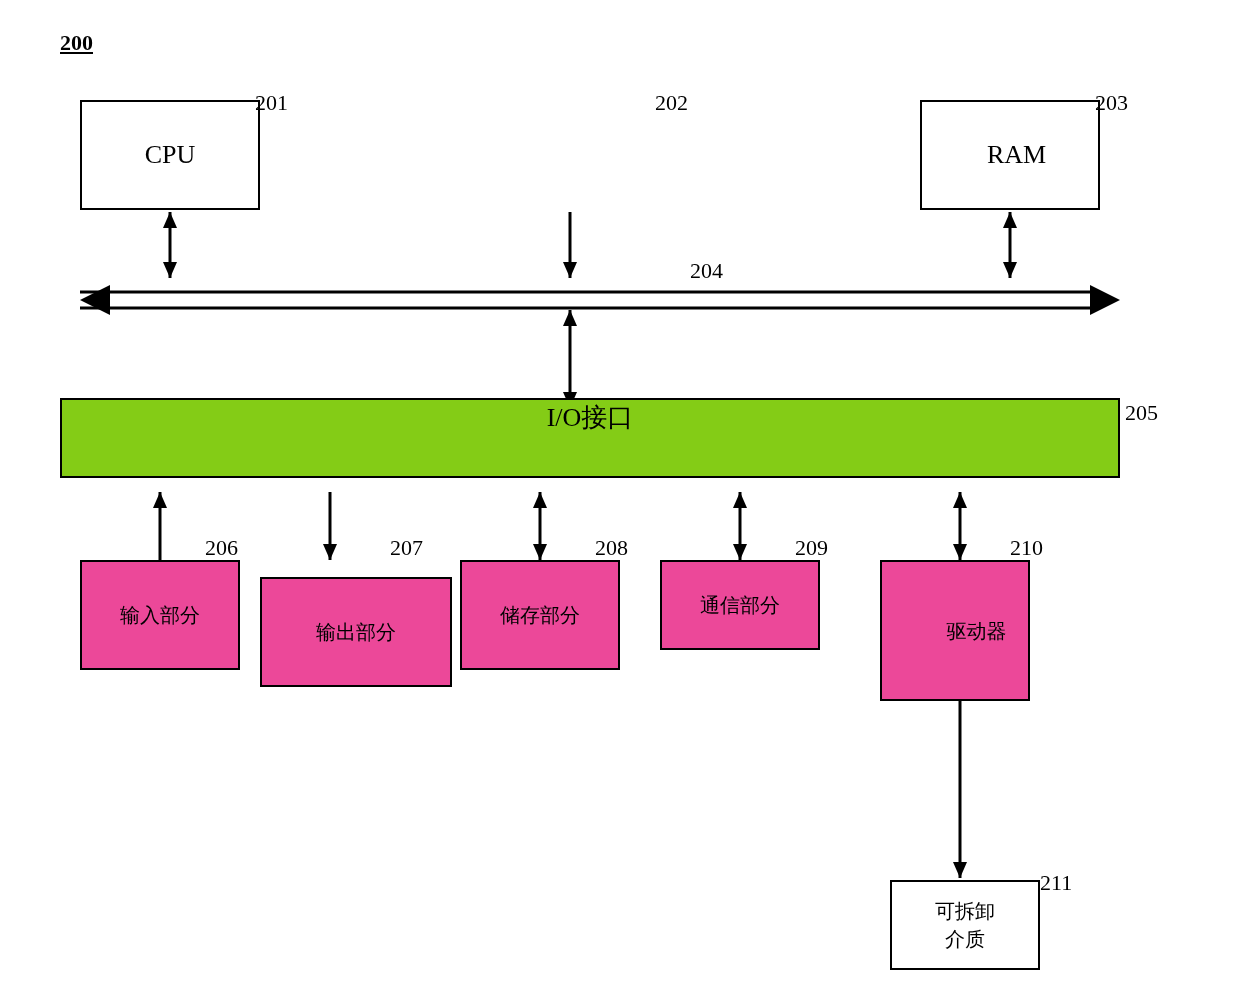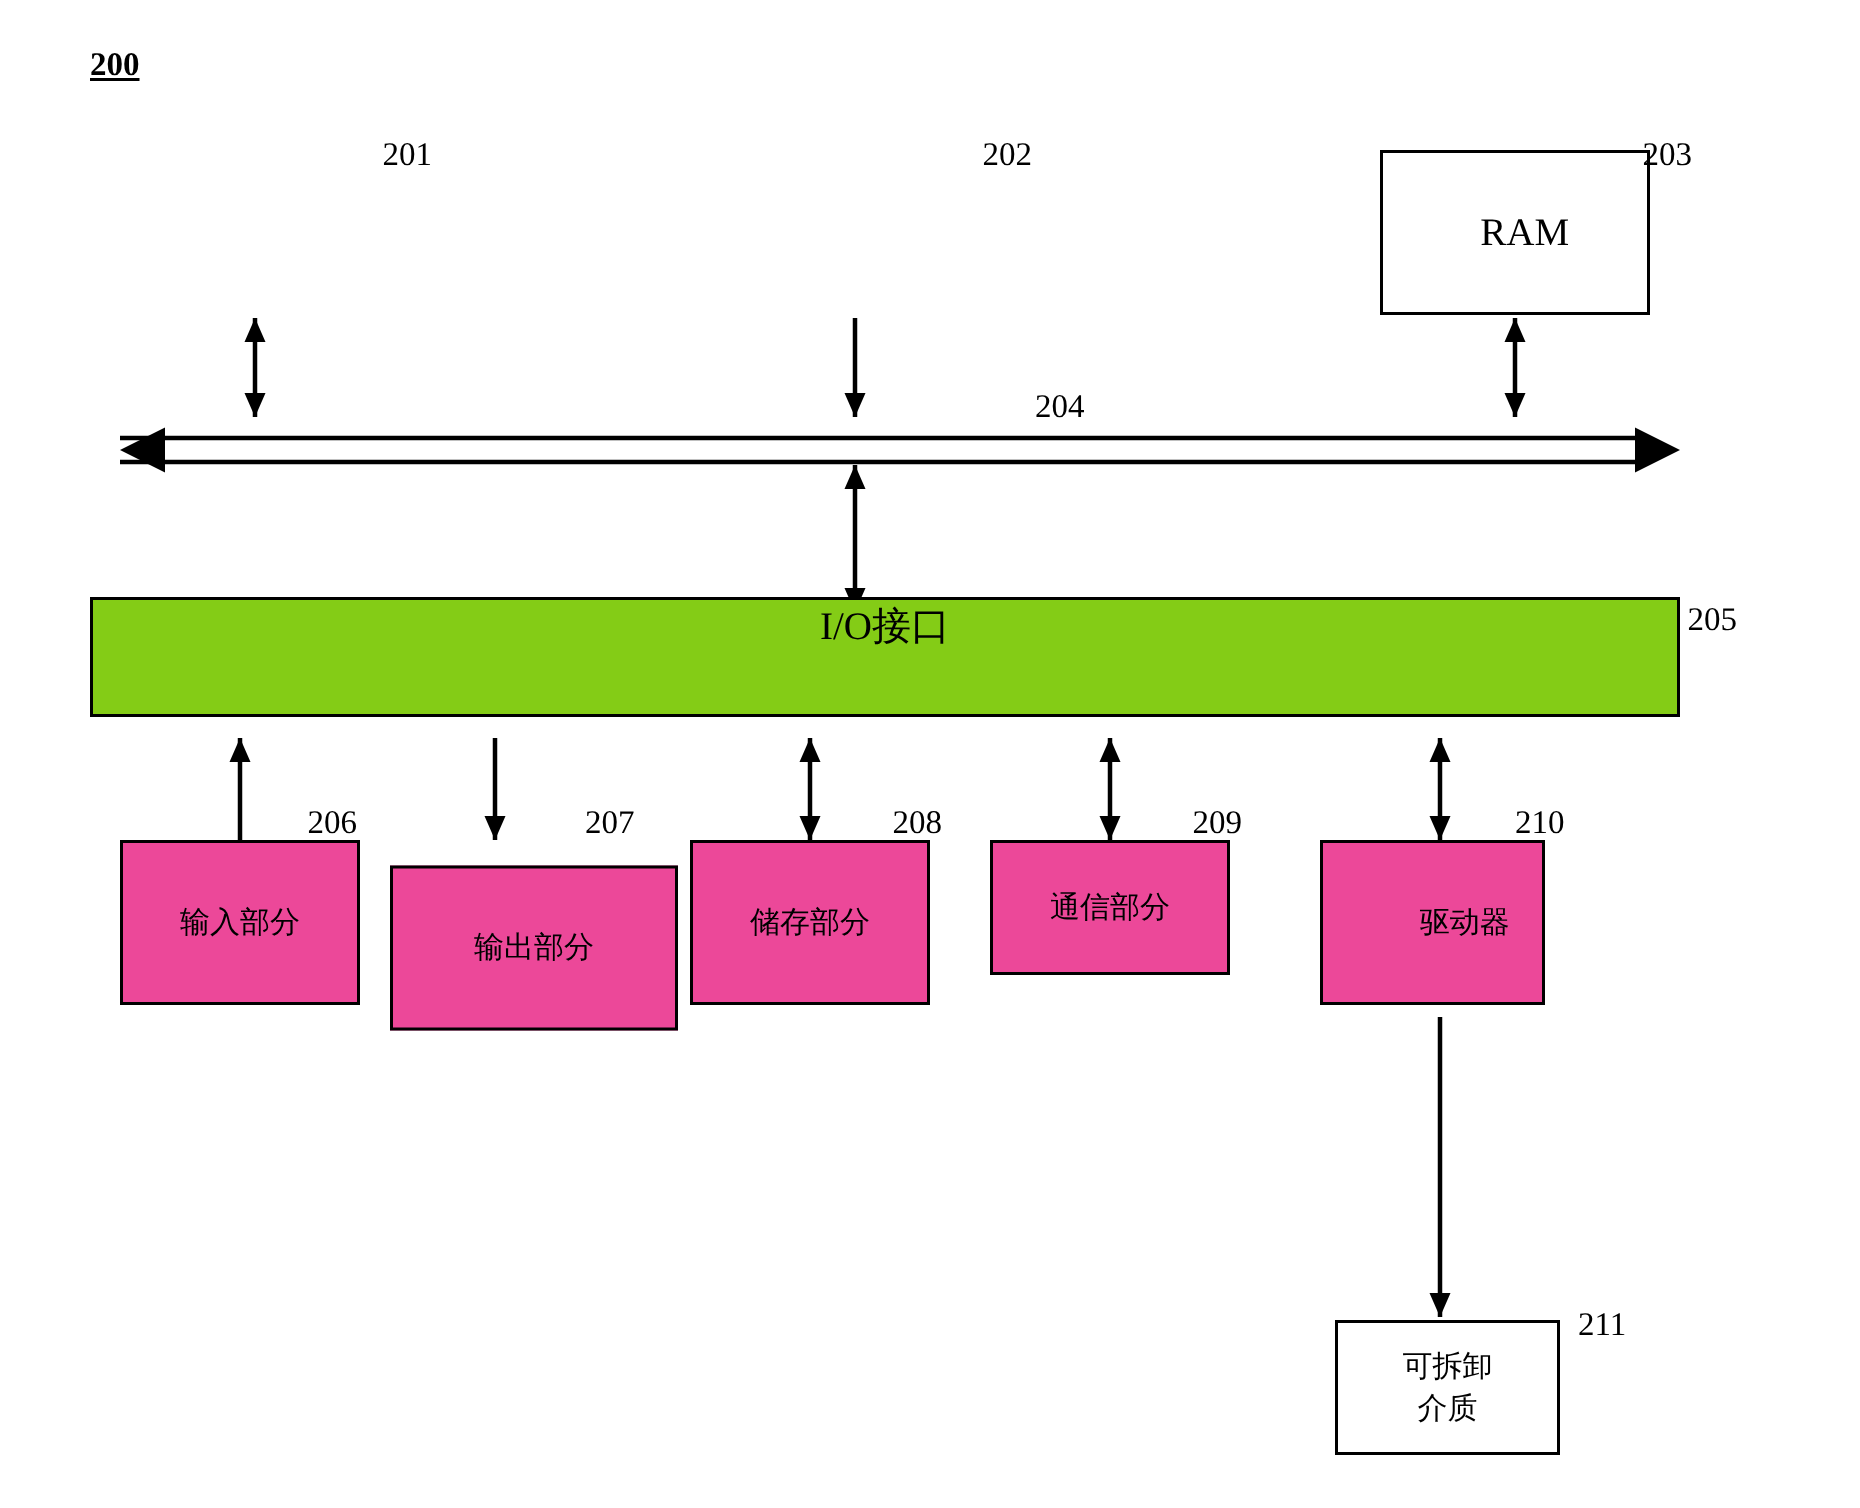--- a/index.html
+++ b/index.html
@@ -116,20 +116,23 @@
       line-height: 1.4;
     }
   </style>
 </head>
 <body>
 
 <div class="diagram-container">
 
   <div class="diagram-label">200</div>
 
+  <div class="box cpu-box">
+    <span>CPU</span>
+  </div>
 
   <div class="ref-num" style="top:60px; left:195px;">201</div>
 
 
   <div class="ref-num" style="top:60px; left:595px;">202</div>
 
   <div class="box ram-box">
     <span>RAM</span>
   </div>
 
@@ -202,25 +205,25 @@
   <div class="bottom-box" style="top:530px; left:400px; width:160px; height:110px;">
     <span>储存部分</span>
   </div>
   <div class="ref-num" style="top:505px; left:535px;">208</div>
 
   <div class="bottom-box" style="top:530px; left:600px; width:160px; height:90px;">
     <span>通信部分</span>
   </div>
   <div class="ref-num" style="top:505px; left:735px;">209</div>
 
-  <div class="bottom-box" style="top:530px; left:820px; width:150px; height:110px;padding-left:43px;">
+  <div class="bottom-box" style="top:530px; left:820px; width:150px; height:141px;padding-left:43px;">
     <span>驱动器</span>
   </div>
   <div class="ref-num" style="top:505px; left:950px;">210</div>
 
   <div class="media-box">
     <span style="white-space:pre-line;">可拆卸
 介质</span>
   </div>
 
-  <div class="ref-num" style="top:840px; left:980px;margin-left:12px;">211</div>
+  <div class="ref-num" style="top:840px; left:980px;">211</div>
 
 </div>
 
 </body></html>

